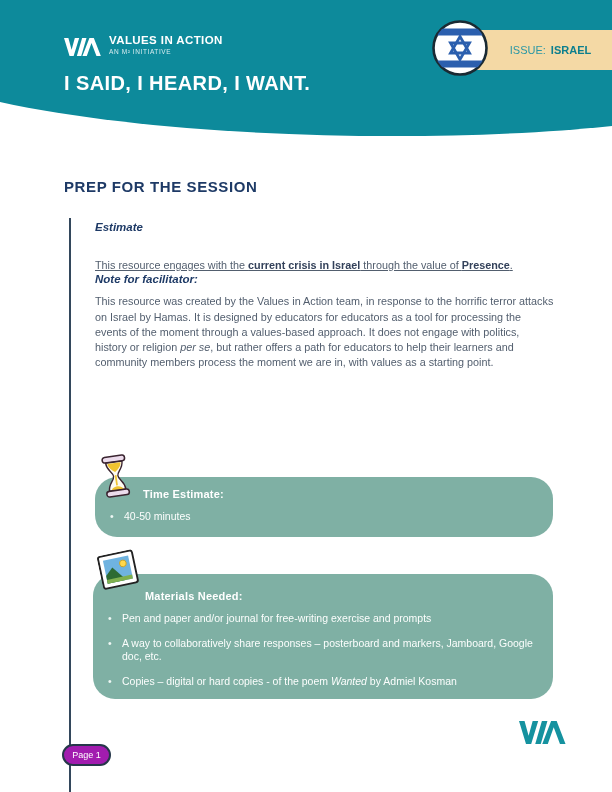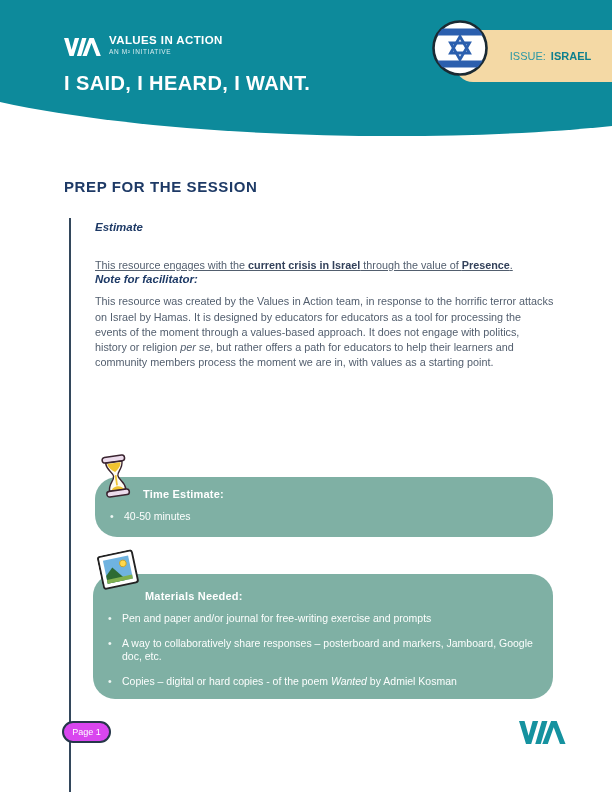--- a/index.html
+++ b/index.html
@@ -11,21 +11,21 @@
   .header-rect{position:absolute;top:0;left:0;width:612px;height:98px;background:#0d8a9b;}
   .header-curve{position:absolute;top:98px;left:0;display:block;}
   .logo-row{position:absolute;top:34px;left:64px;display:flex;gap:7px;align-items:flex-start;}
   .logo-mark svg{display:block;}
   .via-white{fill:#ffffff;}
   .via-teal{fill:#15929f;}
   .logo-name{color:#ffffff;font-weight:bold;font-size:11.5px;letter-spacing:.4px;line-height:12px;}
   .logo-sub{color:#d7edf0;font-size:6.5px;letter-spacing:.6px;margin-top:2px;}
   .page-title{position:absolute;top:72px;left:64px;color:#ffffff;font-size:20px;font-weight:bold;letter-spacing:.4px;}
   .issue-badge{
-    position:absolute;top:30px;right:0;width:157px;height:52px;background:#f4d9a5;
+    position:absolute;top:30px;right:0;width:157px;height:40px;background:#f4d9a5;
     border-radius:18px 0 0 18px;display:flex;align-items:center;justify-content:center;
     padding-left:34px;box-sizing:border-box;
   }
   .issue-label{color:#2a97a5;font-size:11px;}
   .issue-value{color:#0c7f8e;font-size:11px;font-weight:bold;margin-left:5px;}
   .flag-wrap{position:absolute;top:19px;left:431px;width:58px;height:58px;}
   
   .section-title{position:absolute;top:178px;left:64px;color:#1e3a66;font-size:15px;font-weight:bold;letter-spacing:.6px;}
   .content-rule{position:absolute;left:69px;top:218px;width:2px;height:574px;background:#33475c;}
   .content{position:absolute;left:95px;top:218px;width:459px;}
@@ -45,21 +45,21 @@
   #materials-box .box-heading{margin:16px 0 0 52px;}
   .box-list{list-style:none;margin:0;padding:0;}
   #time-box .box-list{margin:10px 0 0 15px;}
   #materials-box .box-list{margin:10px 0 0 15px;}
   .box-list li{position:relative;padding-left:14px;font-size:10.5px;line-height:13.5px;color:#fcfefd;}
   #materials-box .box-list li{margin-bottom:11px;}
   .box-list li::before{content:"•";position:absolute;left:0;top:0;color:#eef7f4;}
   .box-list .rich-italic{font-style:italic;}
   
   .page-badge{
-    position:absolute;left:62px;top:721px;width:49px;height:22px;background:#d946ef;
+    position:absolute;left:62px;top:744px;width:49px;height:22px;background:#a21caf;
     border:2px solid #26374a;border-radius:12px;color:#ffffff;font-size:9px;
     display:flex;align-items:center;justify-content:center;box-sizing:border-box;
   }
   .footer-logo{position:absolute;right:45px;top:721px;}
 </style>
 </head>
 <body>
 
 <div class="page">
 

